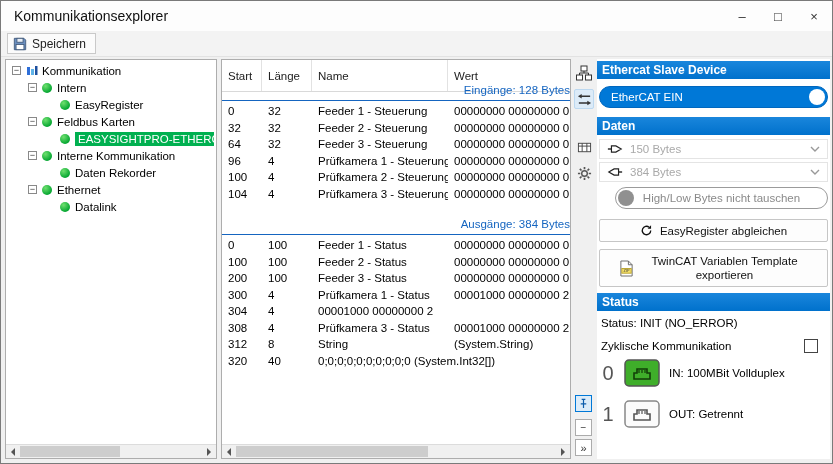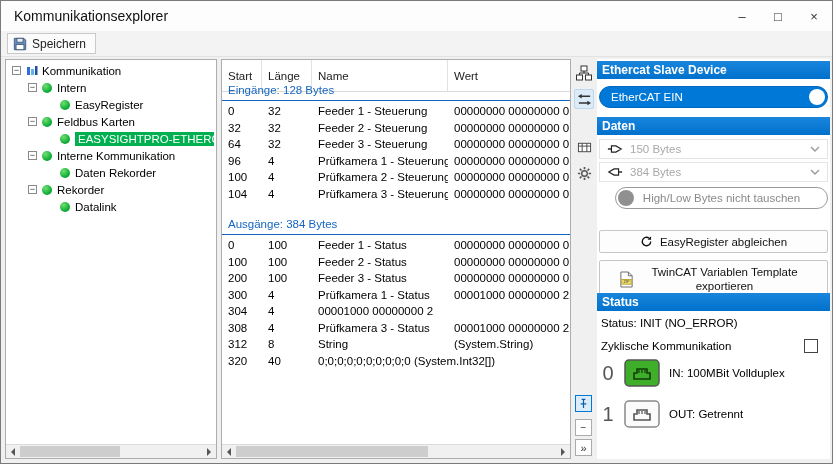--- a/index.html
+++ b/index.html
@@ -34,21 +34,21 @@
   .dot { width:10px; height:10px; border-radius:50%; background:radial-gradient(circle at 35% 30%, #6fe06f, #00a32e 75%); margin-right:5px; flex:none; }
   .root-icon { width:12px; height:12px; margin-right:4px; flex:none; }
   .tlabel { color:#000;text-align:center; }
   .sel { background:#00b050; color:#fff; padding:1px 3px; }
 
   
   .thead { display:flex; height:32px; border-bottom:1px solid #d9d9d9; font-size:11.5px; color:#222; align-items:stretch; background:#fff; }
   .th { padding-left:6px; border-right:1px solid #e2e2e2; display:flex; align-items:center; }
   .th-start { width:40px; } .th-len { width:50px; } .th-name { width:136px; } .th-wert { flex:1; border-right:none; }
   .tbody { position:absolute; top:20px; bottom:16px; left:0; right:0; overflow:hidden; font-size:11.5px; }
-  .sec-row { height:21px; display:flex; align-items:center; border-bottom:1px solid #1565c0; color:#1565c0; padding-left:6px; margin-bottom:2px; }
+  .sec-row { height:21px; display:flex; align-items:center; border-bottom:1px solid #1565c0; color:#1565c0; padding-left:6px; margin-bottom:2px;justify-content:flex-end; }
   .drow { display:flex; height:16.5px; align-items:center; white-space:nowrap; }
   .c { overflow:hidden; flex:none; padding-left:6px; }
   .c-start { width:40px; } .c-len { width:50px; } .c-name { width:136px; }
   .c-wert { flex:1 1 auto; min-width:0; }
   .sec-gap { height:12px; }
 
   
   .hscroll { position:absolute; left:0; right:0; bottom:0; height:14px; background:#f0f0f0; border-top:1px solid #dcdcdc; display:flex; align-items:center; }
   .sbb { width:14px; height:13px; display:flex; align-items:center; justify-content:center; flex:none; }
   .tri-l { width:0; height:0; border:4px solid transparent; border-right-color:#555; border-left-width:0; }
@@ -78,21 +78,21 @@
   .pill-off { background:#fff; border:1px solid #9b9b9b; color:#8a8a8a; padding-left:27px; }
   .pill-off .knob { position:absolute; left:2px; top:2px; width:16px; height:16px; border-radius:50%; background:#909090; }
 
   .combo { position:absolute; left:2px; right:2px; height:20px; border:1px solid #e4e4e4; background:#fff; display:flex; align-items:center; color:#a9a9a9; font-size:11.5px; gap:7px; padding:0 7px; }
   .combo-in { top:80px; } .combo-out { top:103px; }
   .chev { margin-left:auto; display:flex; align-items:center; }
 
   .swap-pill { position:absolute; top:128px; left:18px; right:2px; height:22px; border-radius:11px; border:1px solid #9b9b9b; background:#fff; color:#8a8a8a; font-size:11.5px; display:flex; align-items:center; justify-content:center; }
   .swap-pill .knob { position:absolute; left:2px; top:2px; width:16px; height:16px; border-radius:50%; background:#909090; }
 
-  .rp-btn { position:absolute; left:2px; right:2px; background:#fdfdfd; border:1px solid #c6c6c6; border-radius:2px; display:flex; align-items:center; justify-content:center; gap:7px; font-size:11.5px; color:#111; font-family:inherit;margin-top:11px; }
+  .rp-btn { position:absolute; left:2px; right:2px; background:#fdfdfd; border:1px solid #c6c6c6; border-radius:2px; display:flex; align-items:center; justify-content:center; gap:7px; font-size:11.5px; color:#111; font-family:inherit; }
   .btn-easy { top:160px; height:23px; }
   .btn-twin { top:190px; height:38px; }
   .btn-twin .twin-text { max-width:168px; text-align:center; line-height:14px; }
 
   .status-line { position:absolute; top:258px; left:4px; font-size:11.5px; color:#000; }
   .cyclic { position:absolute; top:280px; left:4px; right:12px; display:flex; align-items:center; font-size:11.5px; color:#000; }
   .checkbox { margin-left:auto; width:14px; height:14px; border:1px solid #444; background:#fff; }
 
   .port { position:absolute; left:4px; display:flex; align-items:center; gap:9px; }
   .port0 { top:300px; } .port1 { top:341px; }
@@ -165,21 +165,21 @@
         <span class="tlabel">Interne Kommunikation</span>
       </div>
       <div class="trow lvl2">
         <span class="noexp"></span>
         <span class="dot"></span>
         <span class="tlabel">Daten Rekorder</span>
       </div>
       <div class="trow lvl1">
         <span class="expander">−</span>
         <span class="dot"></span>
-        <span class="tlabel">Rekorder</span>
+        <span class="tlabel">Ethernet</span>
       </div>
       <div class="trow lvl2">
         <span class="noexp"></span>
         <span class="dot"></span>
         <span class="tlabel">Datalink</span>
       </div>
     </div>
     <div class="hscroll">
       <span class="sbb">
           <span class="tri-l"></span>

